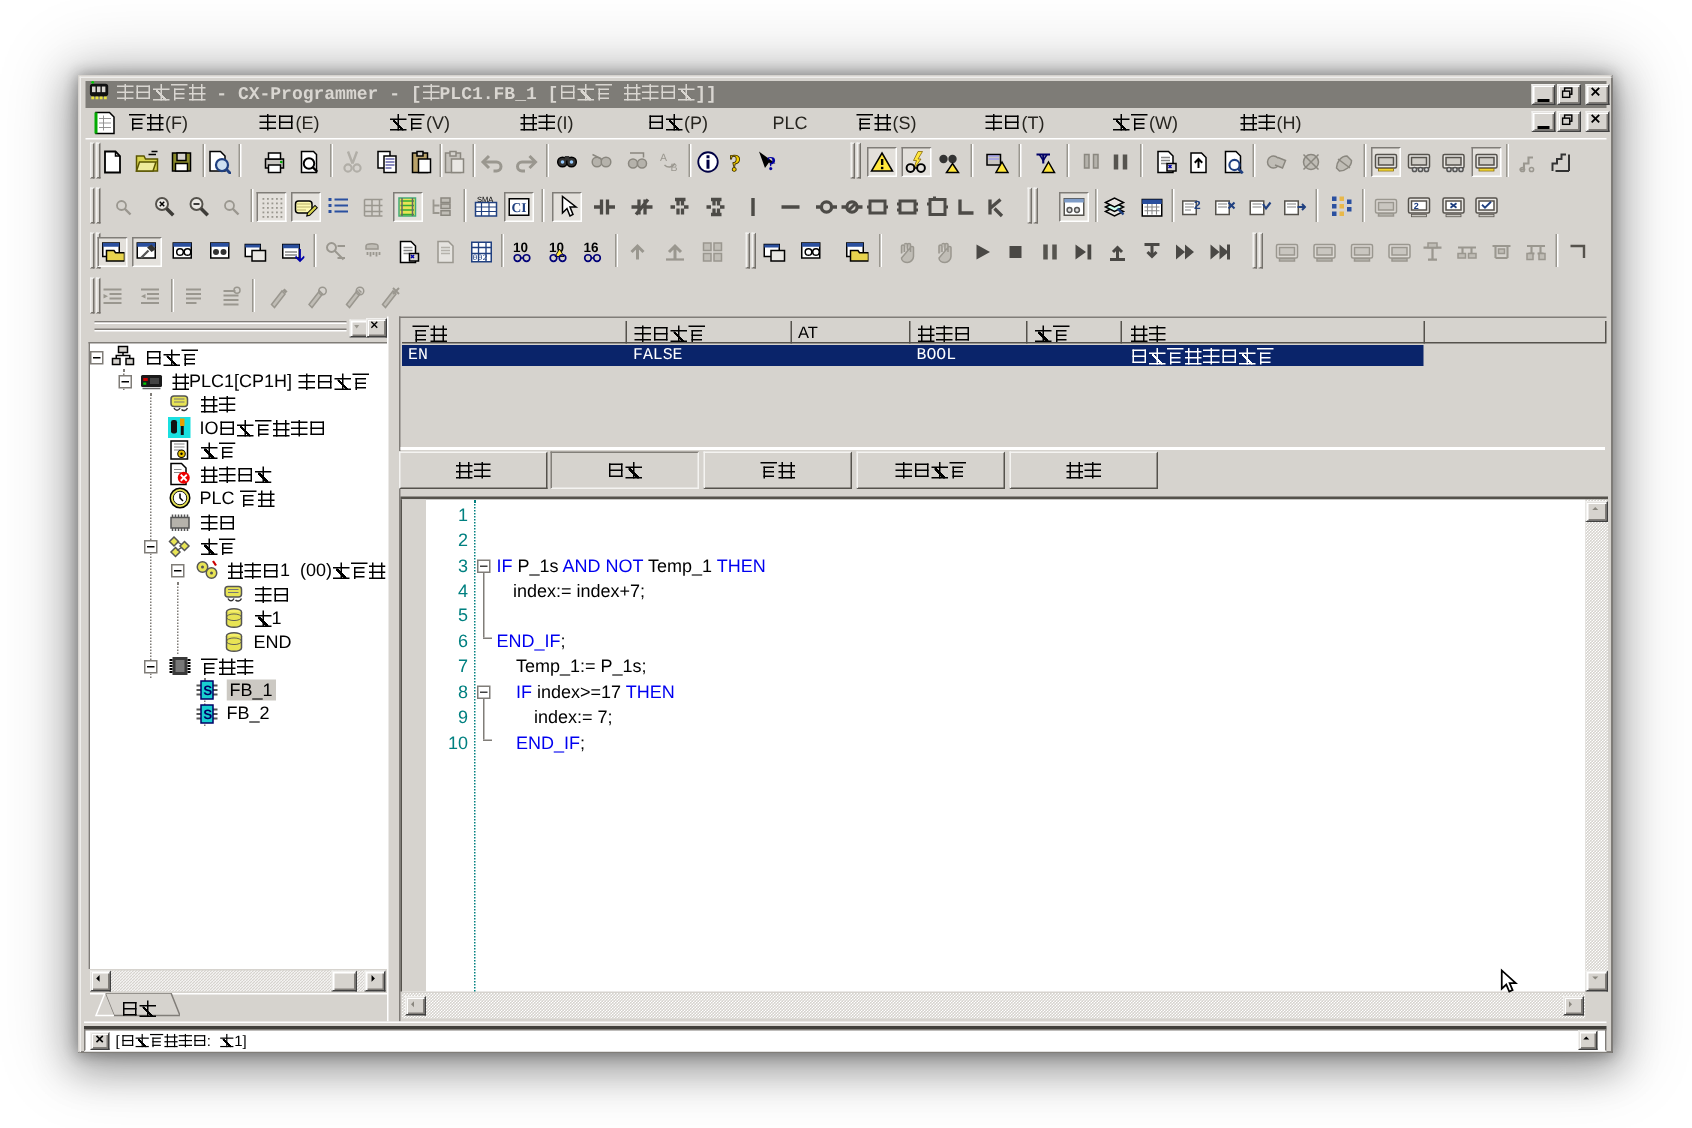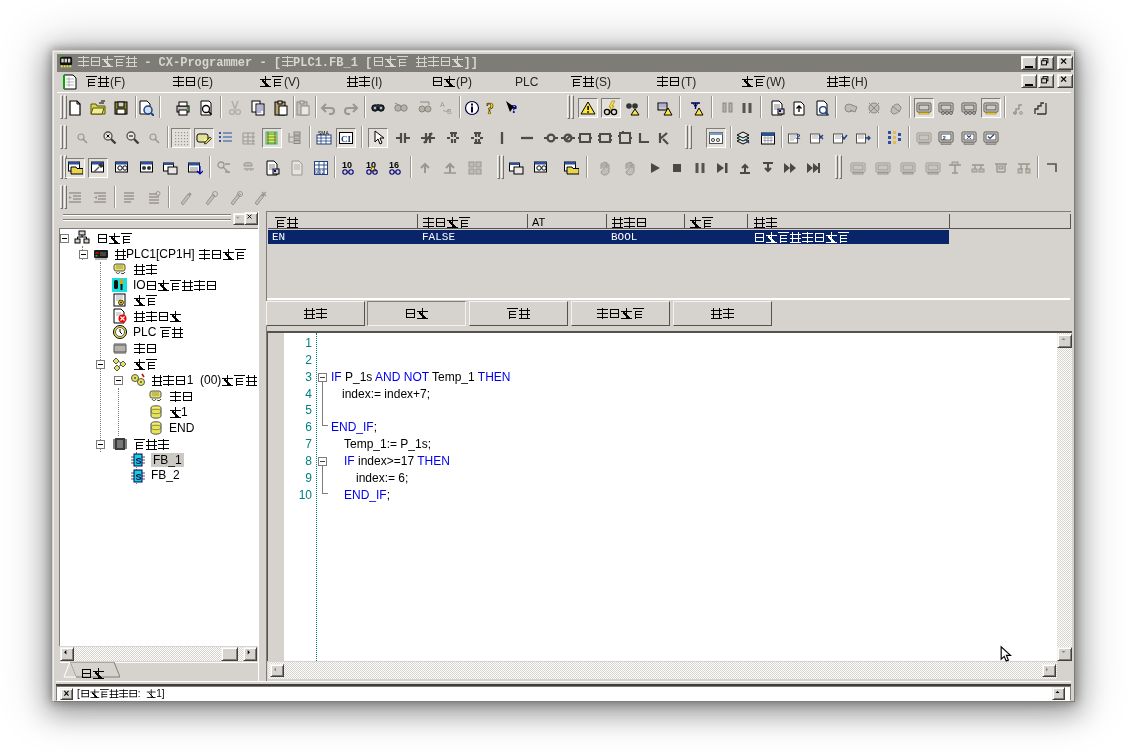--- a/index.html
+++ b/index.html
@@ -1270,21 +1270,21 @@
       </div>
       <div class="abs" style="left:269px;top:331px;width:1px;height:43px;background:#807d78;"></div>
       <div class="abs" style="left:269px;top:374px;width:6px;height:1px;background:#807d78;"></div>
       <div class="abs" style="left:269px;top:415px;width:1px;height:27px;background:#807d78;"></div>
       <div class="abs" style="left:269px;top:442px;width:6px;height:1px;background:#807d78;"></div>
       <div class="abs" style="left:278px;top:318px;height:16px;font-size:12px;color:#000;line-height:16px;white-space:pre;"><span style="color:#0000f0">IF</span> <span>P_1s</span> <span style="color:#0000f0">AND</span> <span style="color:#0000f0">NOT</span> <span>Temp_1</span> <span style="color:#0000f0">THEN</span></div>
       <div class="abs" style="left:289px;top:335px;height:16px;font-size:12px;color:#000;line-height:16px;white-space:pre;">index:= index+7;</div>
       <div class="abs" style="left:278px;top:368px;height:16px;font-size:12px;color:#000;line-height:16px;white-space:pre;"><span style="color:#0000f0">END_IF</span>;</div>
       <div class="abs" style="left:291px;top:385px;height:16px;font-size:12px;color:#000;line-height:16px;white-space:pre;">Temp_1:= P_1s;</div>
       <div class="abs" style="left:291px;top:402px;height:16px;font-size:12px;color:#000;line-height:16px;white-space:pre;"><span style="color:#0000f0">IF</span> index&gt;=17 <span style="color:#0000f0">THEN</span></div>
-      <div class="abs" style="left:303px;top:419px;height:16px;font-size:12px;color:#000;line-height:16px;white-space:pre;">index:= 6;</div>
+      <div class="abs" style="left:303px;top:419px;height:16px;font-size:12px;color:#000;line-height:16px;white-space:pre;">index:= 7;</div>
       <div class="abs" style="left:291px;top:436px;height:16px;font-size:12px;color:#000;line-height:16px;white-space:pre;"><span style="color:#0000f0">END_IF</span>;</div>
       <div class="abs dither" style="left:1004px;top:282px;width:15px;height:328px;"></div>
       <div class="abs btn3" style="left:1004px;top:283px;width:15px;height:14px;">
         <svg width="10" height="8" viewBox="0 0 16 16">
           <path d="M1 6l4-4 4 4z" fill="#8a877f"></path>
         </svg>
       </div>
       <div class="abs btn3" style="left:1004px;top:596px;width:15px;height:14px;">
         <svg width="10" height="8" viewBox="0 0 16 16">
           <path d="M1 2l4 4 4-4z" fill="#8a877f"></path>

